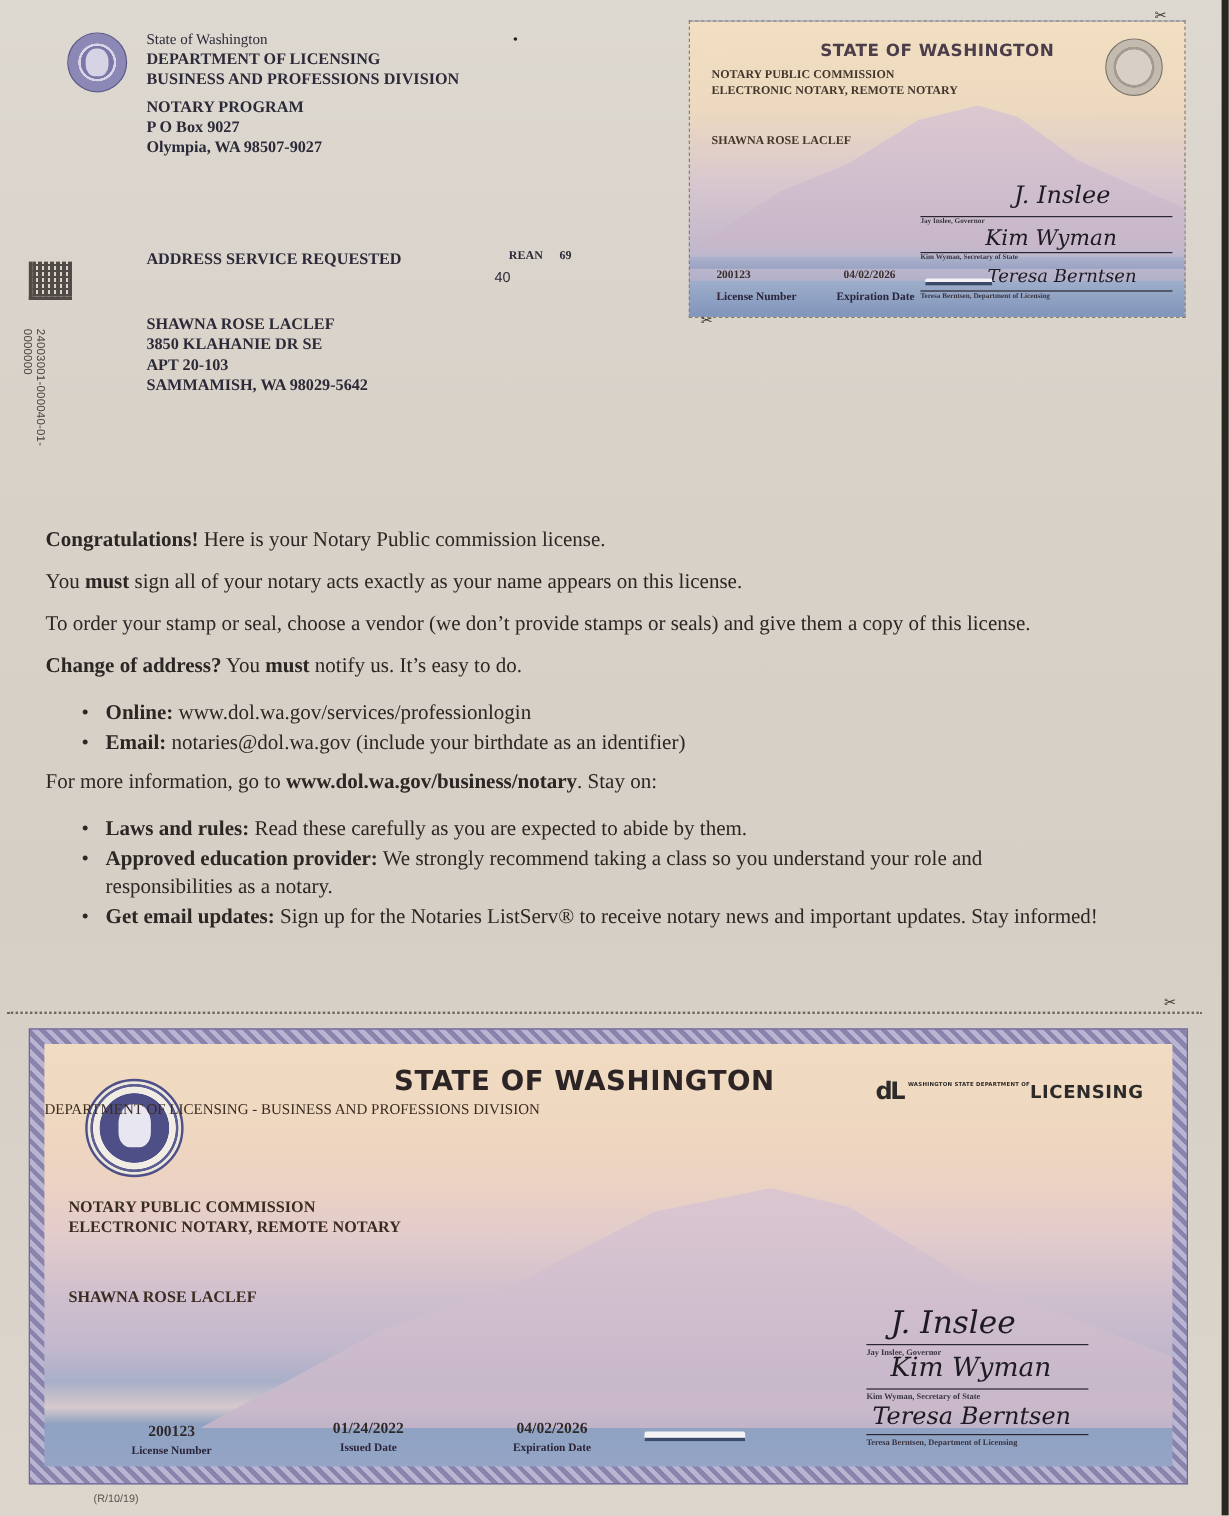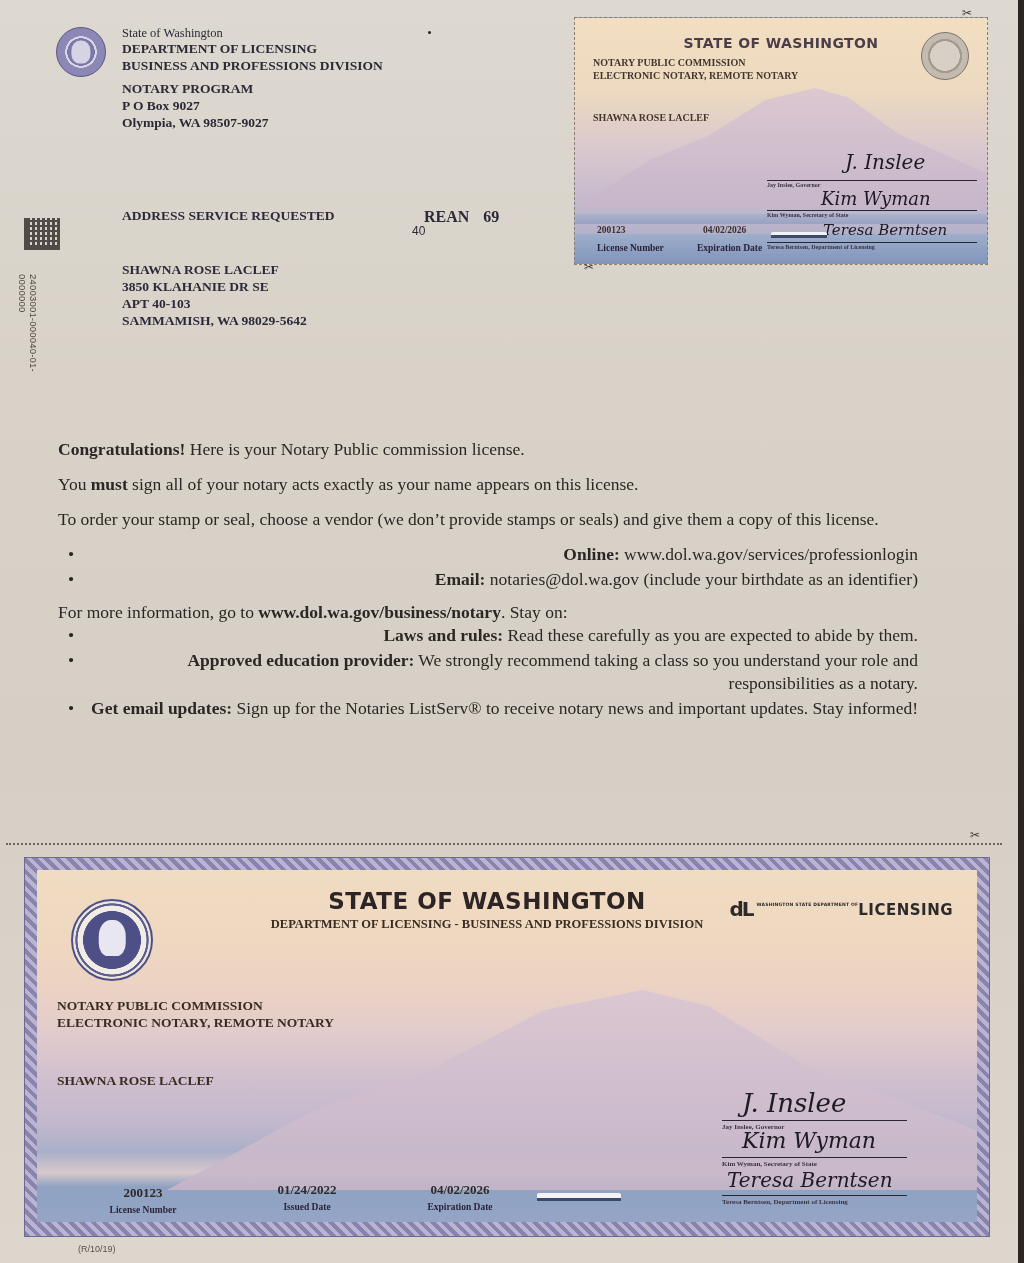--- a/index.html
+++ b/index.html
@@ -35,21 +35,21 @@
       repeating-linear-gradient(0deg, #3a3430 0 2px, transparent 2px 5px);
     opacity: .85;
     border-left: 3px solid #3a3430; border-bottom: 3px solid #3a3430;
   }
   .vert-code {
     position: absolute; left: 23px; top: 274px; width: 16px; height: 135px;
     writing-mode: vertical-rl; font-family: "Liberation Sans", sans-serif; font-size: 9.5px; color: #4a443e;
     letter-spacing: .2px;
   }
   .service-line { position: absolute; left: 122px; top: 208px; font-weight: bold; font-size: 13.5px; color: #2c2a38; }
-  .rean { position: absolute; left: 424px; top: 208px; font-weight: bold; font-size: 16px; color: #2c2a38; }
+  .rean { position: absolute; left: 424px; top: 208px; font-weight: bold; font-size: 10px; color: #2c2a38; }
   .rean .num { margin-left: 14px; }
   .rean-sub { position: absolute; left: 412px; top: 224px; font-family: "Liberation Sans", sans-serif; font-size: 12px; color: #2c2a38; }
   .to-addr { position: absolute; left: 122px; top: 261px; line-height: 17px; font-weight: bold; font-size: 13.5px; color: #2c2a38; }
 
   
   .wallet {
     position: absolute; left: 574px; top: 17px; width: 414px; height: 248px;
     background: linear-gradient(180deg, #f2dfc2 0%, #ecd9bf 30%, #d8c7cf 55%, #c9bccc 70%, #b8b4cc 85%, #9aa6c4 100%);
     border: 1px dashed #8a7f70;
     overflow: hidden;
@@ -65,22 +65,22 @@
   .wallet .lic-l { position: absolute; left: 22px; top: 225px; font-weight: bold; font-size: 9.5px; color: #2b2438; }
   .wallet .exp-l { position: absolute; left: 122px; top: 225px; font-weight: bold; font-size: 9.5px; color: #2b2438; }
   .sig { position: absolute; font-family: "DejaVu Serif", serif; font-style: italic; color: #1e1a22; text-align: center; }
   .sig-line { position: absolute; height: 1px; background: #2a2530; }
   .sig-cap { position: absolute; font-weight: bold; font-size: 6px; color: #3a3440; white-space: nowrap; }
   .ferry { position: absolute; height: 6px; background: #f4f2f4; border-bottom: 3px solid #3a4a6a; border-radius: 2px 2px 0 0; }
   .scissors { position: absolute; font-size: 12px; color: #3a3430; }
 
   
   .letter { position: absolute; left: 38px; top: 438px; width: 880px; font-size: 17.5px; line-height: 23px; color: #2b2724; }
-  .letter p { margin-bottom: 12px; margin-left: 20px; }
-  .letter ul { list-style: none; margin: 0 0 10px 24px; text-align: right; }
+  .letter p { margin-bottom: 12px; }
+  .letter ul { list-style: none; margin: 16px 0 10px 24px; }
   .letter li { position: relative; padding-left: 26px; margin-bottom: 2px; }
   .letter li::before { content: "•"; position: absolute; left: 6px; top: 0; }
   .b { font-weight: bold; }
   .cut-line { position: absolute; left: 6px; top: 843px; width: 996px; border-top: 2px dotted #6e665c; }
 
   
   .cert-border {
     position: absolute; left: 24px; top: 857px; width: 966px; height: 380px;
     background:
       repeating-linear-gradient(45deg, #8a84ad 0 4px, #b9b4d2 4px 8px),
@@ -92,21 +92,21 @@
     background: linear-gradient(180deg, #f0dcc2 0%, #efd8c0 18%, #ecd3c2 32%, #e3cccb 45%, #cfbfce 60%, #c2b8cc 72%, #a9afc9 80%, #d7c9cb 86%, #8fa2c2 90%, #94a5c6 100%);
     overflow: hidden;
   }
   .cert-seal {
     position: absolute; left: 34px; top: 29px; width: 82px; height: 82px; border-radius: 50%;
     background: radial-gradient(circle, #4e4f86 0 52%, #f1ede4 53% 62%, #5e5e92 63% 66%, #ece7dd 67% 100%);
     border: 2px solid #4e4f86;
   }
   .cert-seal .face { position: absolute; left: 50%; top: 48%; width: 34%; height: 46%; transform: translate(-50%,-50%); border-radius: 45% 45% 35% 35%; background: #e8e6f0; }
   .cert-title { position: absolute; left: 0; width: 100%; top: 18px; text-align: center; font-family: "DejaVu Sans", sans-serif; font-weight: bold; font-size: 23px; color: #2d2426; letter-spacing: .5px; padding-right: 40px; }
-  .cert-sub { position: absolute; left: 0; width: 100%; text-align: center; font-weight: bold; font-size: 12.5px; color: #3b2c22; padding-right: 40px; }
+  .cert-sub { position: absolute; left: 0; width: 100%; text-align: left; font-weight: normal; font-size: 12.5px; color: #3b2c22; padding-right: 40px; }
   .dol-logo { position: absolute; right: 24px; top: 30px; display: flex; align-items: flex-end; gap: 4px; }
   .dol-mark { font-family: "DejaVu Sans", sans-serif; font-weight: bold; font-size: 20px; color: #2d2a2a; letter-spacing: -2px; line-height: 18px; }
   .dol-text { display: flex; flex-direction: row; line-height: 1; }
   .dol-small { font-family: "DejaVu Sans", sans-serif; font-size: 4.5px; font-weight: bold; color: #2d2a2a; letter-spacing: .2px; }
   .dol-big { font-family: "DejaVu Sans", sans-serif; font-size: 15px; font-weight: bold; color: #2d2a2a; letter-spacing: .5px; }
   .cert-lines { position: absolute; left: 20px; top: 127px; font-weight: bold; font-size: 13.5px; line-height: 17px; color: #3b2c22; }
   .cert-name { position: absolute; left: 20px; top: 203px; font-weight: bold; font-size: 13.5px; color: #3b2c22; }
   .cert-field { position: absolute; text-align: center; font-weight: bold; color: #2f2a2a; }
   .cert-field .v { font-size: 13px; }
   .cert-field .l { font-size: 9.5px; color: #2b2438; margin-top: 4px; }
@@ -136,21 +136,21 @@
 
   <div class="service-line">ADDRESS SERVICE REQUESTED</div>
   <div class="rean">
     <span>REAN</span><span class="num">69</span>
   </div>
   <div class="rean-sub">40</div>
 
   <div class="to-addr">
     <div>SHAWNA ROSE LACLEF</div>
     <div>3850 KLAHANIE DR SE</div>
-    <div>APT 40-103</div>
+    <div>APT 20-103</div>
     <div>SAMMAMISH, WA  98029-5642</div>
   </div>
 
   <div class="wallet">
     <div class="mountain" style="left:0;top:70px;width:414px;height:120px;"></div>
     <div class="water-band" style="top:196px;height:10px;opacity:.55;"></div>
     <div class="water-band" style="top:216px;height:32px;"></div>
     <div class="title">STATE OF WASHINGTON</div>
     <div class="seal-w"></div>
     <div class="lines">
@@ -175,20 +175,21 @@
     <div class="lic-l">License Number</div>
     <div class="exp-l">Expiration Date</div>
   </div>
   <div class="scissors" style="left:962px;top:6px;">✂</div>
   <div class="scissors" style="left:584px;top:260px;">✂</div>
 
   <div class="letter">
     <p><span class="b">Congratulations!</span><span> Here is your Notary Public commission license.</span></p>
     <p><span>You </span><span class="b">must</span><span> sign all of your notary acts exactly as your name appears on this license.</span></p>
     <p>To order your stamp or seal, choose a vendor (we don’t provide stamps or seals) and give them a copy of this license.</p>
+    <p style="margin-bottom:0"><span class="b">Change of address?</span><span> You </span><span class="b">must</span><span> notify us. It’s easy to do.</span></p>
     <ul>
       <li><span class="b">Online:</span><span> www.dol.wa.gov/services/professionlogin</span></li>
       <li><span class="b">Email:</span><span> notaries@dol.wa.gov (include your birthdate as an identifier)</span></li>
     </ul>
     <p style="margin-bottom:0"><span>For more information, go to </span><span class="b">www.dol.wa.gov/business/notary</span><span>. Stay on:</span></p>
     <ul>
       <li><span class="b">Laws and rules:</span><span> Read these carefully as you are expected to abide by them.</span></li>
       <li><span class="b">Approved education provider:</span><span> We strongly recommend taking a class so you understand your role and responsibilities as a notary.</span></li>
       <li><span class="b">Get email updates:</span><span> Sign up for the Notaries ListServ® to receive notary news and important updates. Stay informed!</span></li>
     </ul>

